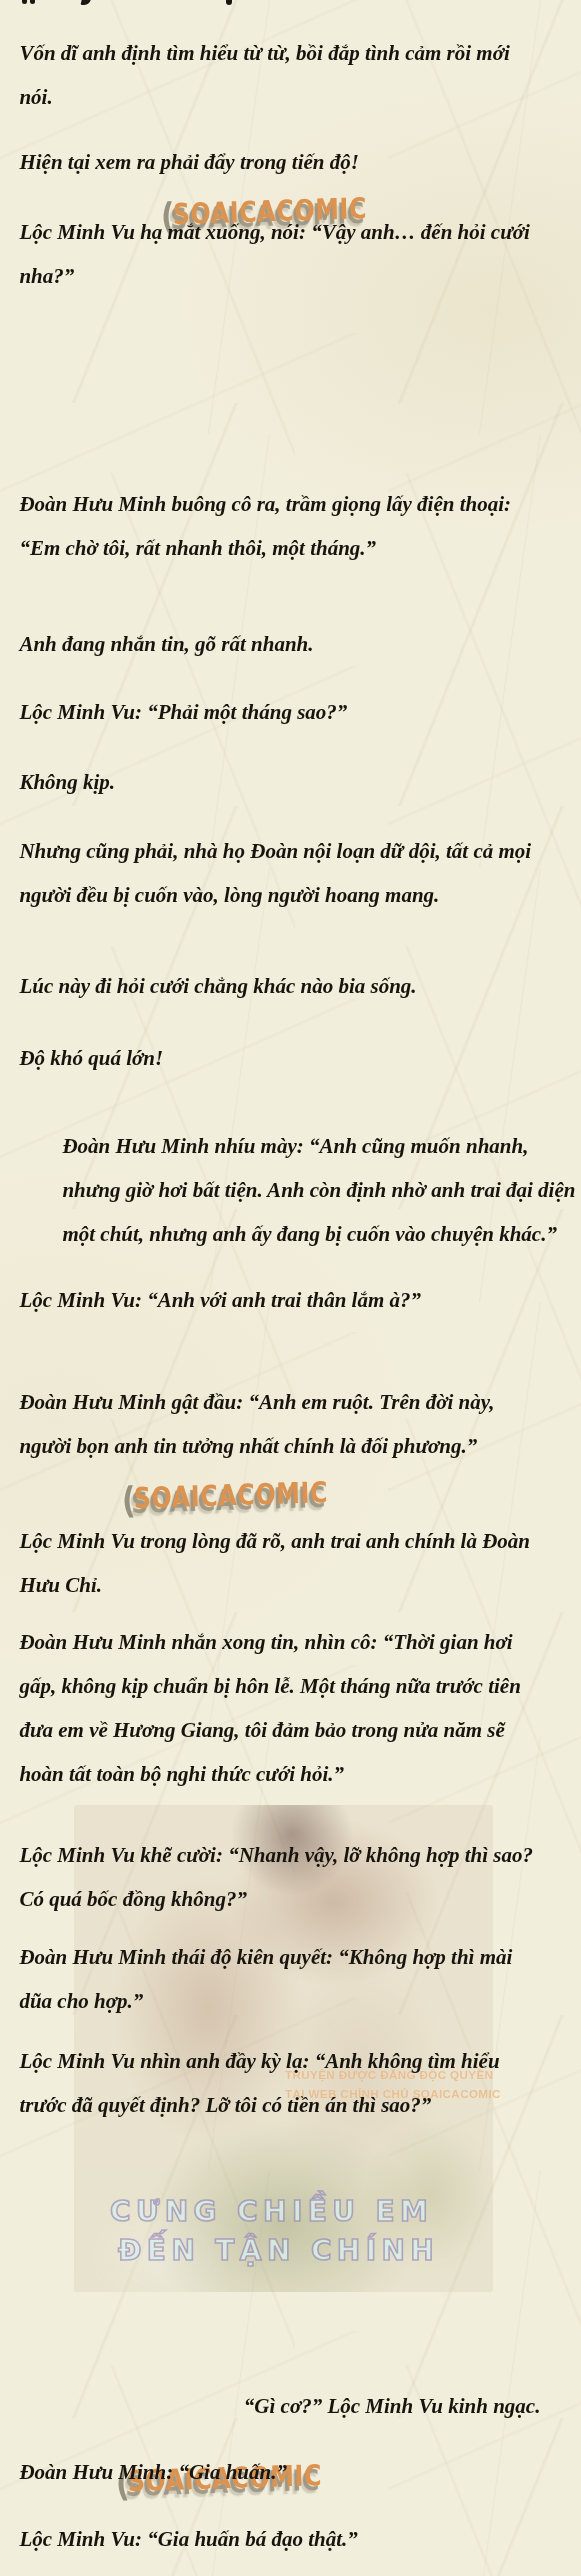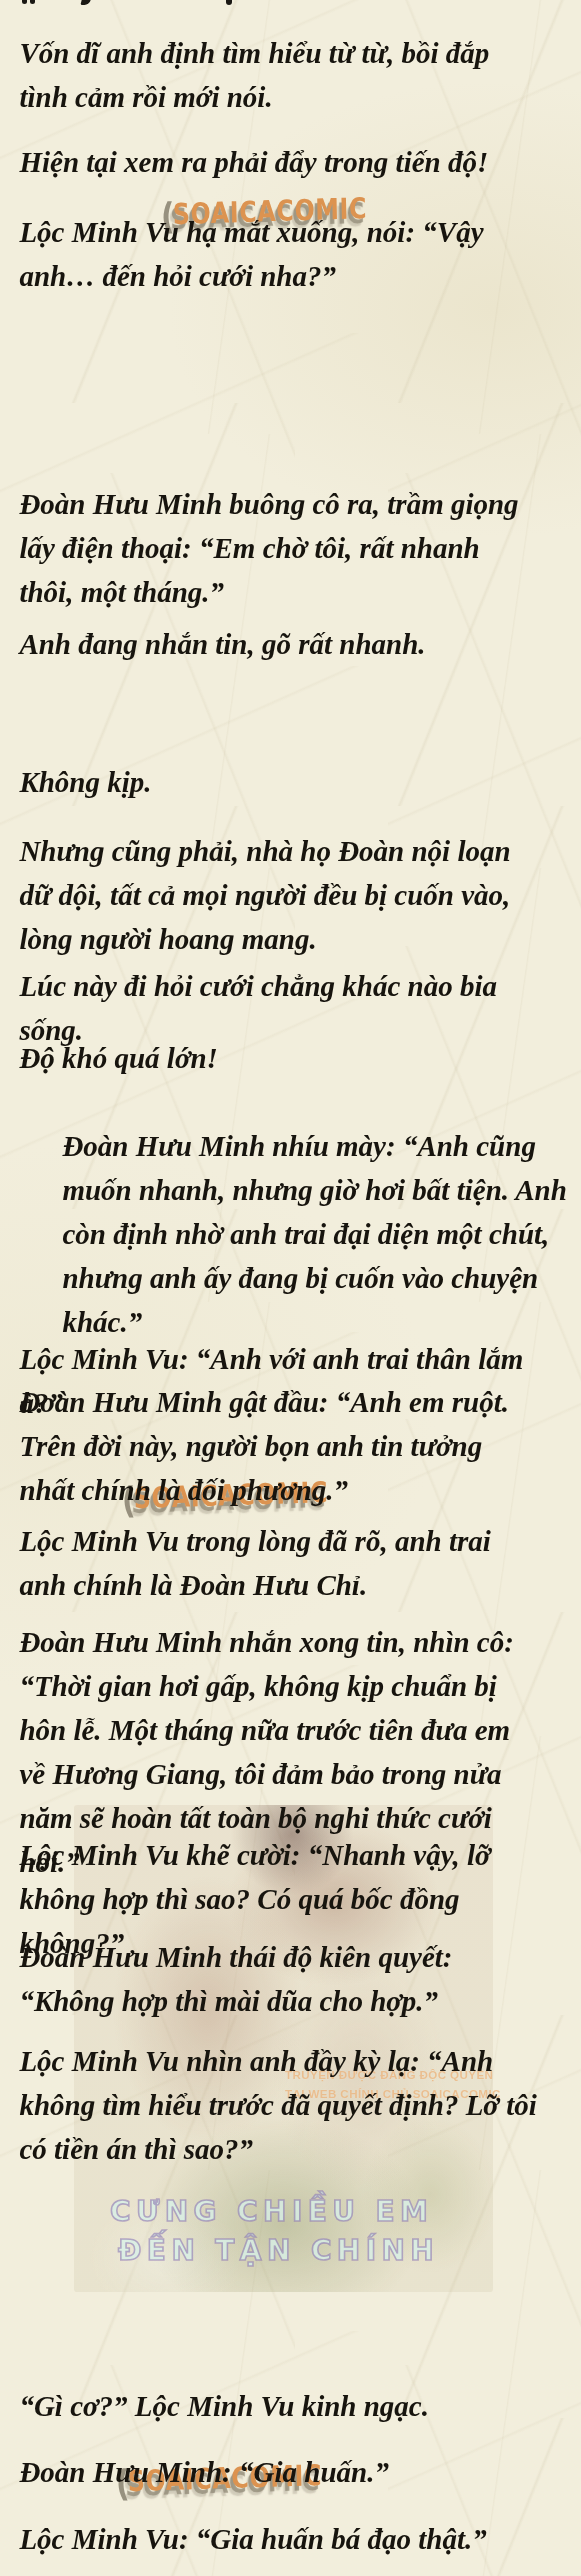--- a/index.html
+++ b/index.html
@@ -38,21 +38,21 @@
       radial-gradient(ellipse 109px 85px at 22% 93%, rgba(238,238,226,0.55), transparent 70%),
       radial-gradient(ellipse 93px 109px at 85% 80%, rgba(140,150,90,0.22), transparent 72%),
       linear-gradient(rgba(203,180,153,0.20), rgba(196,186,150,0.20));
     border-radius:3.1px;
     z-index:0;
   }
 
   .para{
     position:absolute;left:19.4px;width:521px;
     font-style:italic;font-weight:bold;
-    font-size:29px;line-height:44px;
+    font-size:21px;line-height:44px;
     color:#17140e;
     z-index:3;
     white-space:normal;
   }
 
   
   .wm-brand{
     position:absolute;
     font-family:"DejaVu Sans", sans-serif;
     font-weight:bold;font-size:29px;letter-spacing:0.8px;
@@ -119,30 +119,31 @@
   <div class="wm-small" style="top:2087px;">TẠI WEB CHÍNH CHỦ SOAICACOMIC</div>
 
   <div class="wm-title" style="left:110px;top:2195px;">CƯNG CHIỀU EM</div>
   <div class="wm-title" style="left:118px;top:2234px;">ĐẾN TẬN CHÍNH</div>
 
   <div class="para" style="top:31px;">Vốn dĩ anh định tìm hiểu từ từ, bồi đắp tình cảm rồi mới nói.</div>
   <div class="para" style="top:140px;">Hiện tại xem ra phải đẩy trong tiến độ!</div>
   <div class="para" style="top:210px;">Lộc Minh Vu hạ mắt xuống, nói: “Vậy anh… đến hỏi cưới nha?”</div>
   <div class="para" style="top:482px;">Đoàn Hưu Minh buông cô ra, trầm giọng lấy điện thoại: “Em chờ tôi, rất nhanh thôi, một tháng.”</div>
   <div class="para" style="top:622px;">Anh đang nhắn tin, gõ rất nhanh.</div>
+  <div class="para" style="top:690px;">Lộc Minh Vu: “Phải một tháng sao?”</div>
   <div class="para" style="top:760px;">Không kịp.</div>
   <div class="para" style="top:829px;">Nhưng cũng phải, nhà họ Đoàn nội loạn dữ dội, tất cả mọi người đều bị cuốn vào, lòng người hoang mang.</div>
   <div class="para" style="top:964px;">Lúc này đi hỏi cưới chẳng khác nào bia sống.</div>
   <div class="para" style="top:1036px;">Độ khó quá lớn!</div>
   <div class="para" style="top:1124px;margin-left:43px;">Đoàn Hưu Minh nhíu mày: “Anh cũng muốn nhanh, nhưng giờ hơi bất tiện. Anh còn định nhờ anh trai đại diện một chút, nhưng anh ấy đang bị cuốn vào chuyện khác.”</div>
-  <div class="para" style="top:1337px;">Lộc Minh Vu: “Anh với anh trai thân lắm à?”</div>
+  <div class="para" style="top:1278px;">Lộc Minh Vu: “Anh với anh trai thân lắm à?”</div>
   <div class="para" style="top:1380px;">Đoàn Hưu Minh gật đầu: “Anh em ruột. Trên đời này, người bọn anh tin tưởng nhất chính là đối phương.”</div>
   <div class="para" style="top:1519px;">Lộc Minh Vu trong lòng đã rõ, anh trai anh chính là Đoàn Hưu Chỉ.</div>
   <div class="para" style="top:1620px;">Đoàn Hưu Minh nhắn xong tin, nhìn cô: “Thời gian hơi gấp, không kịp chuẩn bị hôn lễ. Một tháng nữa trước tiên đưa em về Hương Giang, tôi đảm bảo trong nửa năm sẽ hoàn tất toàn bộ nghi thức cưới hỏi.”</div>
   <div class="para" style="top:1833px;">Lộc Minh Vu khẽ cười: “Nhanh vậy, lỡ không hợp thì sao? Có quá bốc đồng không?”</div>
   <div class="para" style="top:1935px;">Đoàn Hưu Minh thái độ kiên quyết: “Không hợp thì mài dũa cho hợp.”</div>
   <div class="para" style="top:2039px;">Lộc Minh Vu nhìn anh đầy kỳ lạ: “Anh không tìm hiểu trước đã quyết định? Lỡ tôi có tiền án thì sao?”</div>
-  <div class="para" style="top:2384px;">“Gì cơ?” Lộc Minh Vu kinh ngạc.</div>
+  <div class="para" style="top:2384px;text-align:right;">“Gì cơ?” Lộc Minh Vu kinh ngạc.</div>
   <div class="para" style="top:2450px;">Đoàn Hưu Minh: “Gia huấn.”</div>
   <div class="para" style="top:2517px;">Lộc Minh Vu: “Gia huấn bá đạo thật.”</div>
 
 </div>
 
 
 </body></html>

